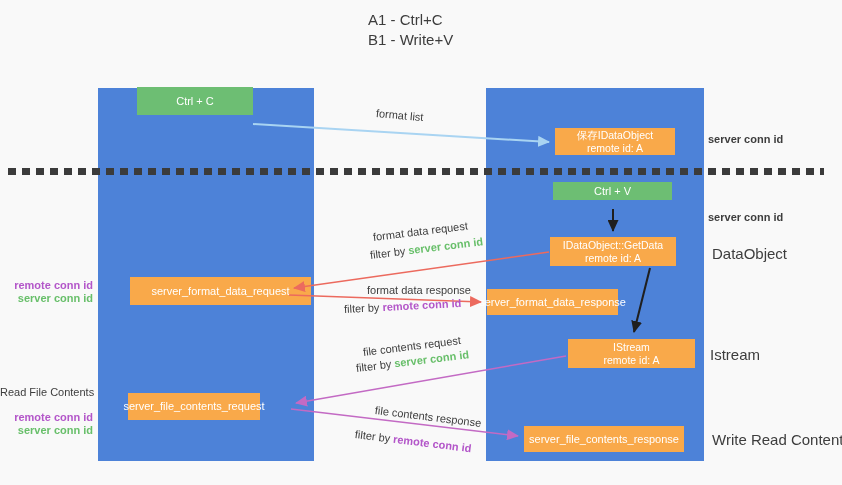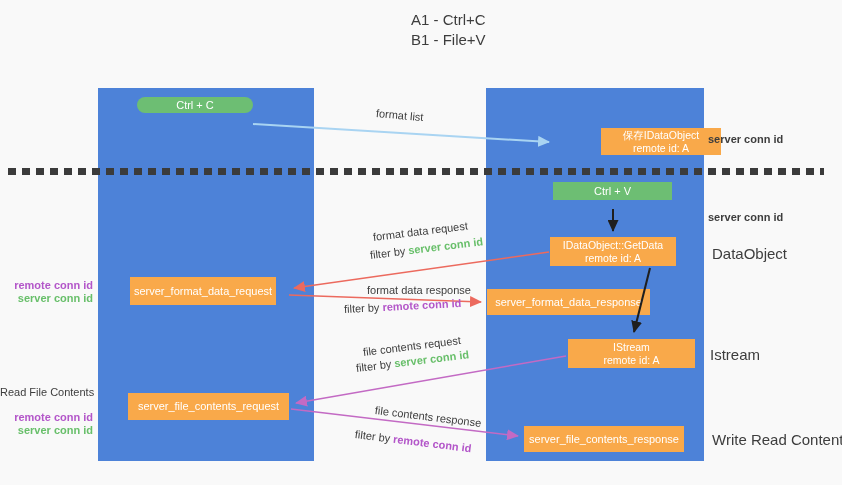--- a/index.html
+++ b/index.html
@@ -4,21 +4,21 @@
 <style>
   * { margin:0; padding:0; box-sizing:border-box; }
   body { font-family:"Liberation Sans", sans-serif; }
   #stage {
     position:relative; width:842px; height:485px;
     background:var(--bg); overflow:hidden;
     font-family:"Liberation Sans", sans-serif;
   }
   .title {
     position:absolute; left:368px; top:10px;
-    font-size:15px; line-height:20px; color:var(--text-dark);margin-left:43px;
+    font-size:15px; line-height:20px; color:var(--text-dark);
   }
   .lane-header {
     position:absolute; top:57px; text-align:center;
     font-size:12px; line-height:15px; color:var(--text-dark);
   }
   .lane-header.a { left:98px; width:216px; }
   .lane-header.b { left:486px; width:218px; }
   .lane {
     position:absolute; top:88px; height:373px;
     background:var(--lane);
@@ -30,28 +30,28 @@
     background:repeating-linear-gradient(to right, var(--dash) 0 8px, transparent 8px 14px);
     z-index:4;
   }
   .node {
     position:absolute; z-index:2;
     display:flex; flex-direction:column; align-items:center; justify-content:center;
     color:#ffffff; font-size:11px; line-height:13px; text-align:center;
   }
   .node.green  { background:var(--green-box); }
   .node.orange { background:var(--orange-box); }
-  #node-ctrl-c   { left:137px; top:97px; width:116px; height:16px;border-radius:9px; }
-  #node-save-obj { left:555px; top:128px; width:120px; height:27px; font-size:10.5px;margin-left:46px; }
+  #node-ctrl-c   { left:137px; top:87px; width:116px; height:28px; }
+  #node-save-obj { left:555px; top:128px; width:120px; height:27px; font-size:10.5px; }
   #node-ctrl-v   { left:553px; top:182px; width:119px; height:18px; }
   #node-getdata  { left:550px; top:237px; width:126px; height:29px; font-size:10.5px; }
-  #node-fmt-req  { left:130px; top:277px; width:146px; height:28px; }
-  #node-fmt-resp { left:487px; top:289px; width:163px; height:26px; }
+  #node-fmt-req  { left:130px; top:277px; width:181px; height:28px; }
+  #node-fmt-resp { left:487px; top:289px; width:131px; height:26px; }
   #node-istream  { left:568px; top:339px; width:127px; height:29px; font-size:10.5px; }
-  #node-file-req { left:128px; top:393px; width:161px; height:27px; }
+  #node-file-req { left:128px; top:393px; width:132px; height:27px; }
   #node-file-resp{ left:524px; top:426px; width:160px; height:26px; }
   svg.arrows { position:absolute; left:0; top:0; z-index:3; pointer-events:none; }
   .elabel {
     position:absolute; z-index:5; font-size:11px; color:var(--text-dark);
     white-space:nowrap; transform-origin:left center;
   }
   .green-txt  { color:var(--green-text);  font-weight:bold; }
   .purple-txt { color:var(--purple-text); font-weight:bold; }
   .side-left {
     position:absolute; left:0; width:93px; text-align:right;
@@ -62,21 +62,21 @@
     z-index:5; white-space:nowrap;
   }
 </style>
 </head>
 <body>
 
 <div id="stage">
 
   <div class="title">
     <div>A1 - Ctrl+C</div>
-    <div>B1 - File+V</div>
+    <div>B1 - Write+V</div>
   </div>
 
 
   <div class="lane a"></div>
   <div class="lane b"></div>
 
   <div class="divider"></div>
 
   <div id="node-ctrl-c" class="node green">
     <span>Ctrl + C</span>

